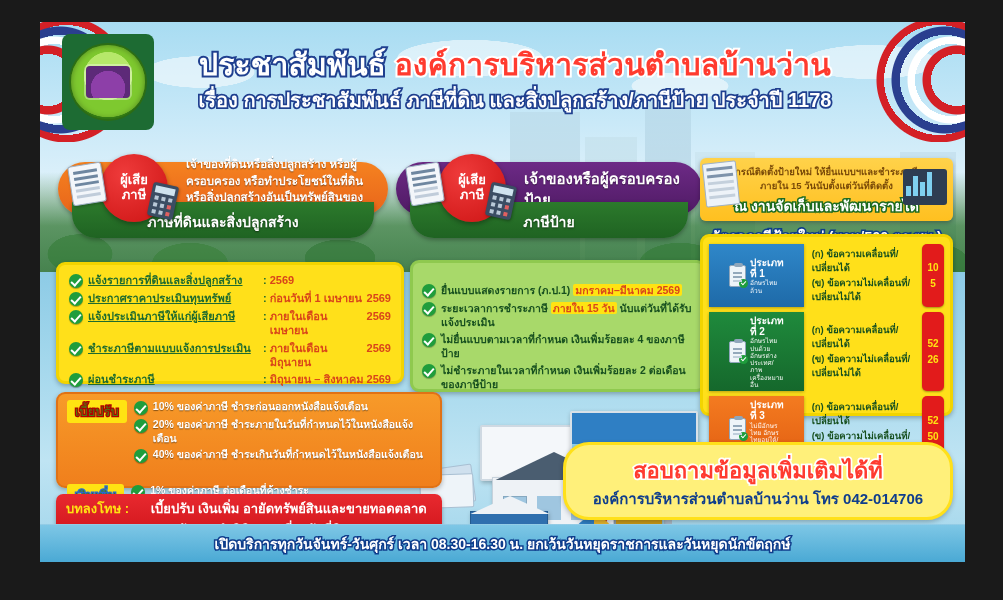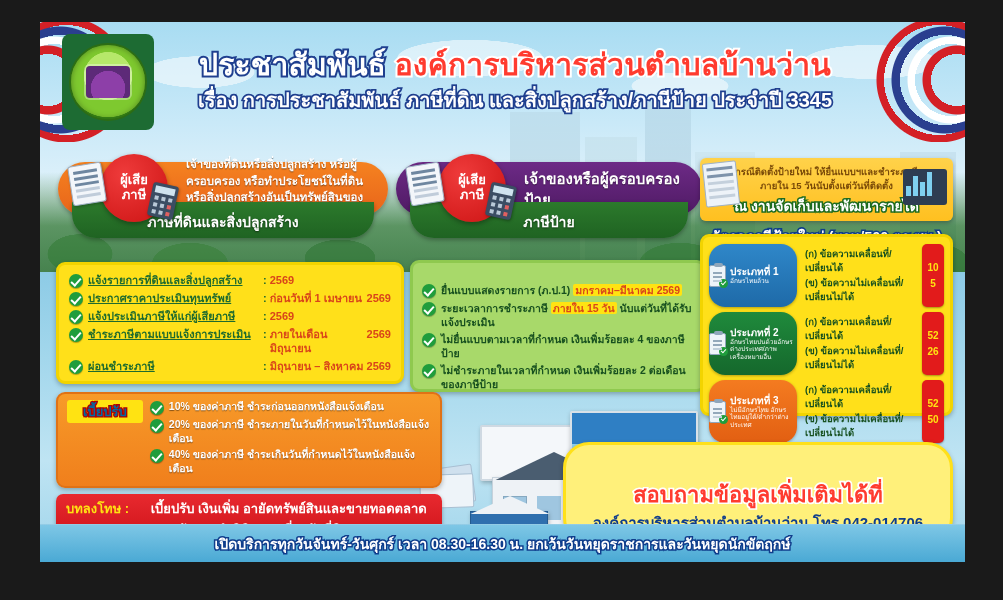--- a/index.html
+++ b/index.html
@@ -139,21 +139,21 @@
   .lbl{font-size:11px;font-weight:bold;color:#1f6b2e;line-height:1.3;text-decoration:underline;}
   .sep{font-size:11px;font-weight:bold;color:#1f6b2e;margin:0 3px;}
   .val{font-size:11px;font-weight:bold;color:#d9451a;line-height:1.3;}
   .yr{font-size:11px;font-weight:bold;color:#d9451a;}
 
   .gline{font-size:10.5px;font-weight:bold;color:#17501f;line-height:1.34;}
   .hl{background:#ffe312;color:#d9451a;padding:0 2px;border-radius:2px;}
 
   
   .rterow{display:flex;align-items:stretch;margin-bottom:5px;}
-  .rtecat{flex:0 0 88px;border-radius:16px;display:flex;align-items:center;padding:3px 0;
+  .rtecat{flex:0 0 88px;border-radius:0;display:flex;align-items:center;padding:3px 20px;
     box-shadow:0 1px 3px rgba(0,0,0,.3);}
   .rtecat.c1{background:linear-gradient(#2f87c9,#1e6aa8);}
   .rtecat.c2{background:linear-gradient(#1f8a3c,#15682c);}
   .rtecat.c3{background:linear-gradient(#f47b20,#e25f12);}
   .clip{flex:0 0 auto;width:17px;height:22px;background:#eef4f9;border:1px solid #8fa6bb;
     border-radius:2px;margin-right:4px;position:relative;}
   .clip:before{content:"";position:absolute;left:4px;top:-3px;width:9px;height:4px;background:#8fa6bb;
     border-radius:2px;}
   .clip:after{content:"";position:absolute;left:3px;top:6px;right:3px;height:2px;background:#93a8bb;
     box-shadow:0 4px 0 #93a8bb,0 8px 0 #bfcedb;}
@@ -165,37 +165,37 @@
   .rtecat .tt b{font-size:10px;display:block;}
   .rtecat .tt s{font-size:6.5px;display:block;text-decoration:none;opacity:.95;}
   .rteitems{flex:1;padding:3px 4px 3px 8px;display:flex;flex-direction:column;justify-content:center;}
   .rteitems div{font-size:9.5px;font-weight:bold;color:#17501f;line-height:1.5;}
   .rteval{flex:0 0 22px;background:#e21b1b;border-radius:5px;margin-left:5px;display:flex;
     flex-direction:column;align-items:center;justify-content:center;
     box-shadow:0 1px 2px rgba(0,0,0,.35);}
   .rteval b{font-size:10px;color:#ffe312;font-weight:bold;line-height:1.6;}
 
   
-  .ptag{display:inline-block;padding:1px 16px;border-radius:3px;font-size:13px;font-weight:bold;
-    color:#0369a1;-webkit-text-stroke:2.6px #b00000;paint-order:stroke fill;background:#ffe312;}
+  .ptag{display:inline-block;padding:1px 8px;border-radius:3px;font-size:13px;font-weight:normal;
+    color:#4d7c0f;-webkit-text-stroke:2.6px #b00000;paint-order:stroke fill;background:#ffe312;}
   .ptag.y{-webkit-text-stroke:2.6px #2b6bd4;}
   .pline{font-size:10.5px;font-weight:bold;color:#ffffff;line-height:1.3;
     text-shadow:0 1px 1px rgba(0,0,0,.45);}
 
   
   .redstrip{position:absolute;z-index:6;background:linear-gradient(#e8292f,#cc1218);
     border-radius:7px;box-shadow:0 2px 4px rgba(0,0,0,.3);padding:4px 10px;}
   .redstrip .a{font-size:13px;font-weight:bold;color:#ffe312;}
   .redstrip .b{font-size:13px;font-weight:bold;color:#ffffff;margin-left:17px;}
 
   
   .contact{position:absolute;z-index:6;background:#fff07a;border:3px solid #ffe01a;border-radius:26px;
     box-shadow:0 2px 5px rgba(0,0,0,.25);text-align:center;padding:8px 10px;}
   .contact .h{font-size:22px;font-weight:bold;color:#ff3b2f;-webkit-text-stroke:3.4px #ffffff;
-    paint-order:stroke fill;margin-top:24px;}
+    paint-order:stroke fill;}
   .contact .s{font-size:15px;font-weight:bold;color:#0f3d8c;margin-top:4px;line-height:1.35;}
 
   
   .bottom{position:absolute;left:0;bottom:0;width:100%;height:38px;z-index:7;
     background:linear-gradient(#7ec7e6,#4aa9d4);display:flex;align-items:center;justify-content:center;
     border-top:1px solid rgba(255,255,255,.4);}
   .bottom span{font-size:14px;font-weight:bold;color:#ffffff;-webkit-text-stroke:3px #0f3d8c;
     paint-order:stroke fill;}
 
   
@@ -256,21 +256,21 @@
 
   <div class="emblem">
     <div class="disc">
       <div class="inner"></div>
     </div>
   </div>
 
   <div class="title1">
     <span class="w">ประชาสัมพันธ์ </span><span class="r">องค์การบริหารส่วนตำบลบ้านว่าน</span>
   </div>
-  <div class="title2">เรื่อง การประชาสัมพันธ์ ภาษีที่ดิน และสิ่งปลูกสร้าง/ภาษีป้าย ประจำปี 3345</div>
+  <div class="title2">เรื่อง การประชาสัมพันธ์ ภาษีที่ดิน และสิ่งปลูกสร้าง/ภาษีป้าย ประจำปี 1178</div>
 
   <div class="blk" style="left:18px;top:140px;width:330px;">
     <div class="top orange">
       <div class="doc-ico"></div>
       <div class="calc-ico"></div>
       <div class="redbadge">
         <b>ผู้เสีย</b>
         <b>ภาษี</b>
       </div>
       <div class="txt">เจ้าของที่ดินหรือสิ่งปลูกสร้าง หรือผู้ครอบครอง หรือทำประโยชน์ในที่ดินหรือสิ่งปลูกสร้างอันเป็นทรัพย์สินของรัฐ</div>
@@ -325,20 +325,21 @@
             <span class="sep">:</span>
             <span class="val" style="flex: 1 1 0%;">ก่อนวันที่ 1 เมษายน</span>
             <span class="yr">2569</span>
           </span>
         </li>
         <li>
           <span class="chk"></span>
           <span style="display: flex; flex: 1 1 0%; align-items: baseline;">
             <span class="lbl" style="flex: 0 0 172px;">แจ้งประเมินภาษีให้แก่ผู้เสียภาษี</span>
             <span class="sep">:</span>
+            <span class="val" style="flex: 1 1 0%;">ภายในเดือน เมษายน</span>
             <span class="yr">2569</span>
           </span>
         </li>
         <li>
           <span class="chk"></span>
           <span style="display: flex; flex: 1 1 0%; align-items: baseline;">
             <span class="lbl" style="flex: 0 0 172px;">ชำระภาษีตามแบบแจ้งการประเมิน</span>
             <span class="sep">:</span>
             <span class="val" style="flex: 1 1 0%;">ภายในเดือน มิถุนายน</span>
             <span class="yr">2569</span>

